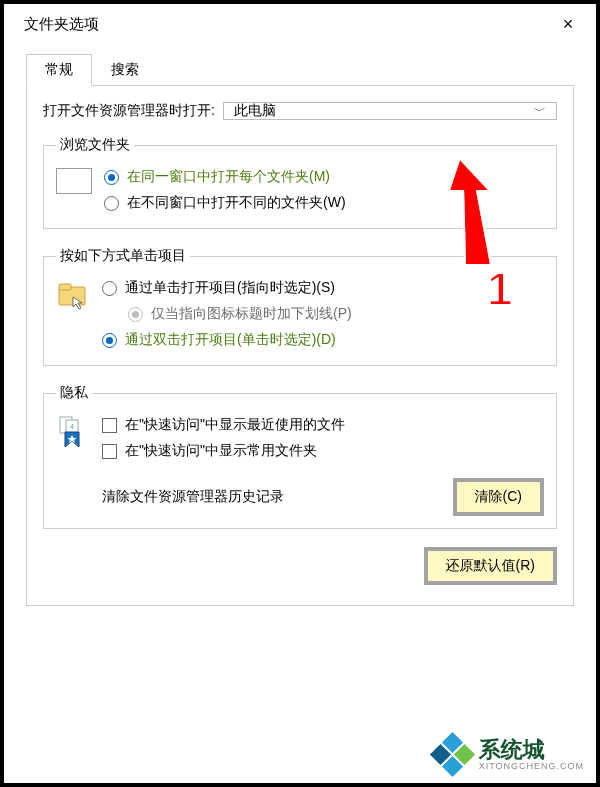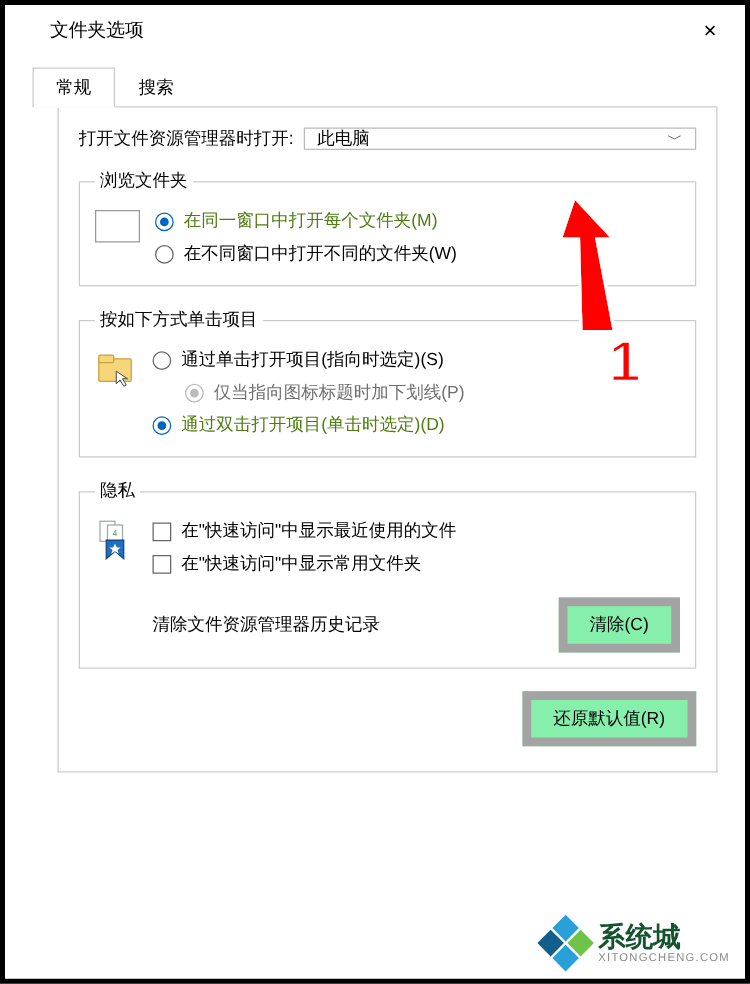--- a/index.html
+++ b/index.html
@@ -11,21 +11,21 @@
     font-family: "Microsoft YaHei", "Segoe UI", sans-serif;
     font-size: 14px;
     color: #000;
     position: relative;
     border: 4px solid #000;
   }
   .titlebar {
     display: flex;
     align-items: center;
     justify-content: space-between;
-    padding: 10px 16px 10px 36px;
+    padding: 10px 16px 10px 20px;
   }
   .titlebar .title { font-size: 15px; }
   .close-x {
     font-size: 18px;
     width: 24px;
     text-align: center;
     cursor: default;
   }
   .content {
     padding: 8px 22px 16px 22px;
@@ -44,21 +44,20 @@
   }
   .tab.active {
     border: 1px solid #ccc;
     border-bottom: 1px solid #fff;
     background: #fff;
   }
   .panel {
     border: 1px solid #ccc;
     border-top: none;
     padding: 16px 16px 20px 16px;
-    margin-left: 20px;
   }
   .row-open {
     display: flex;
     align-items: center;
     gap: 8px;
     margin-bottom: 16px;
   }
   .combo {
     flex: 1;
     border: 1px solid #bbb;
@@ -143,23 +142,23 @@
   .privacy-icon svg { width:34px;height:34px; }
   .history-row {
     display: flex;
     align-items: center;
     justify-content: space-between;
     margin-top: 14px;
     gap: 12px;
     padding-left: 0;
   }
   .btn {
-    border: 7px solid #a3a3a3;
+    border: 4px solid #a3a3a3;
     padding: 6px 18px;
-    background: #86efac;
+    background: #fef9c3;
     white-space: nowrap;
   }
   .restore-row {
     display: flex;
     justify-content: flex-end;
     margin-top: 14px;
   }
   
   .anno-arrow {
     position: absolute;

